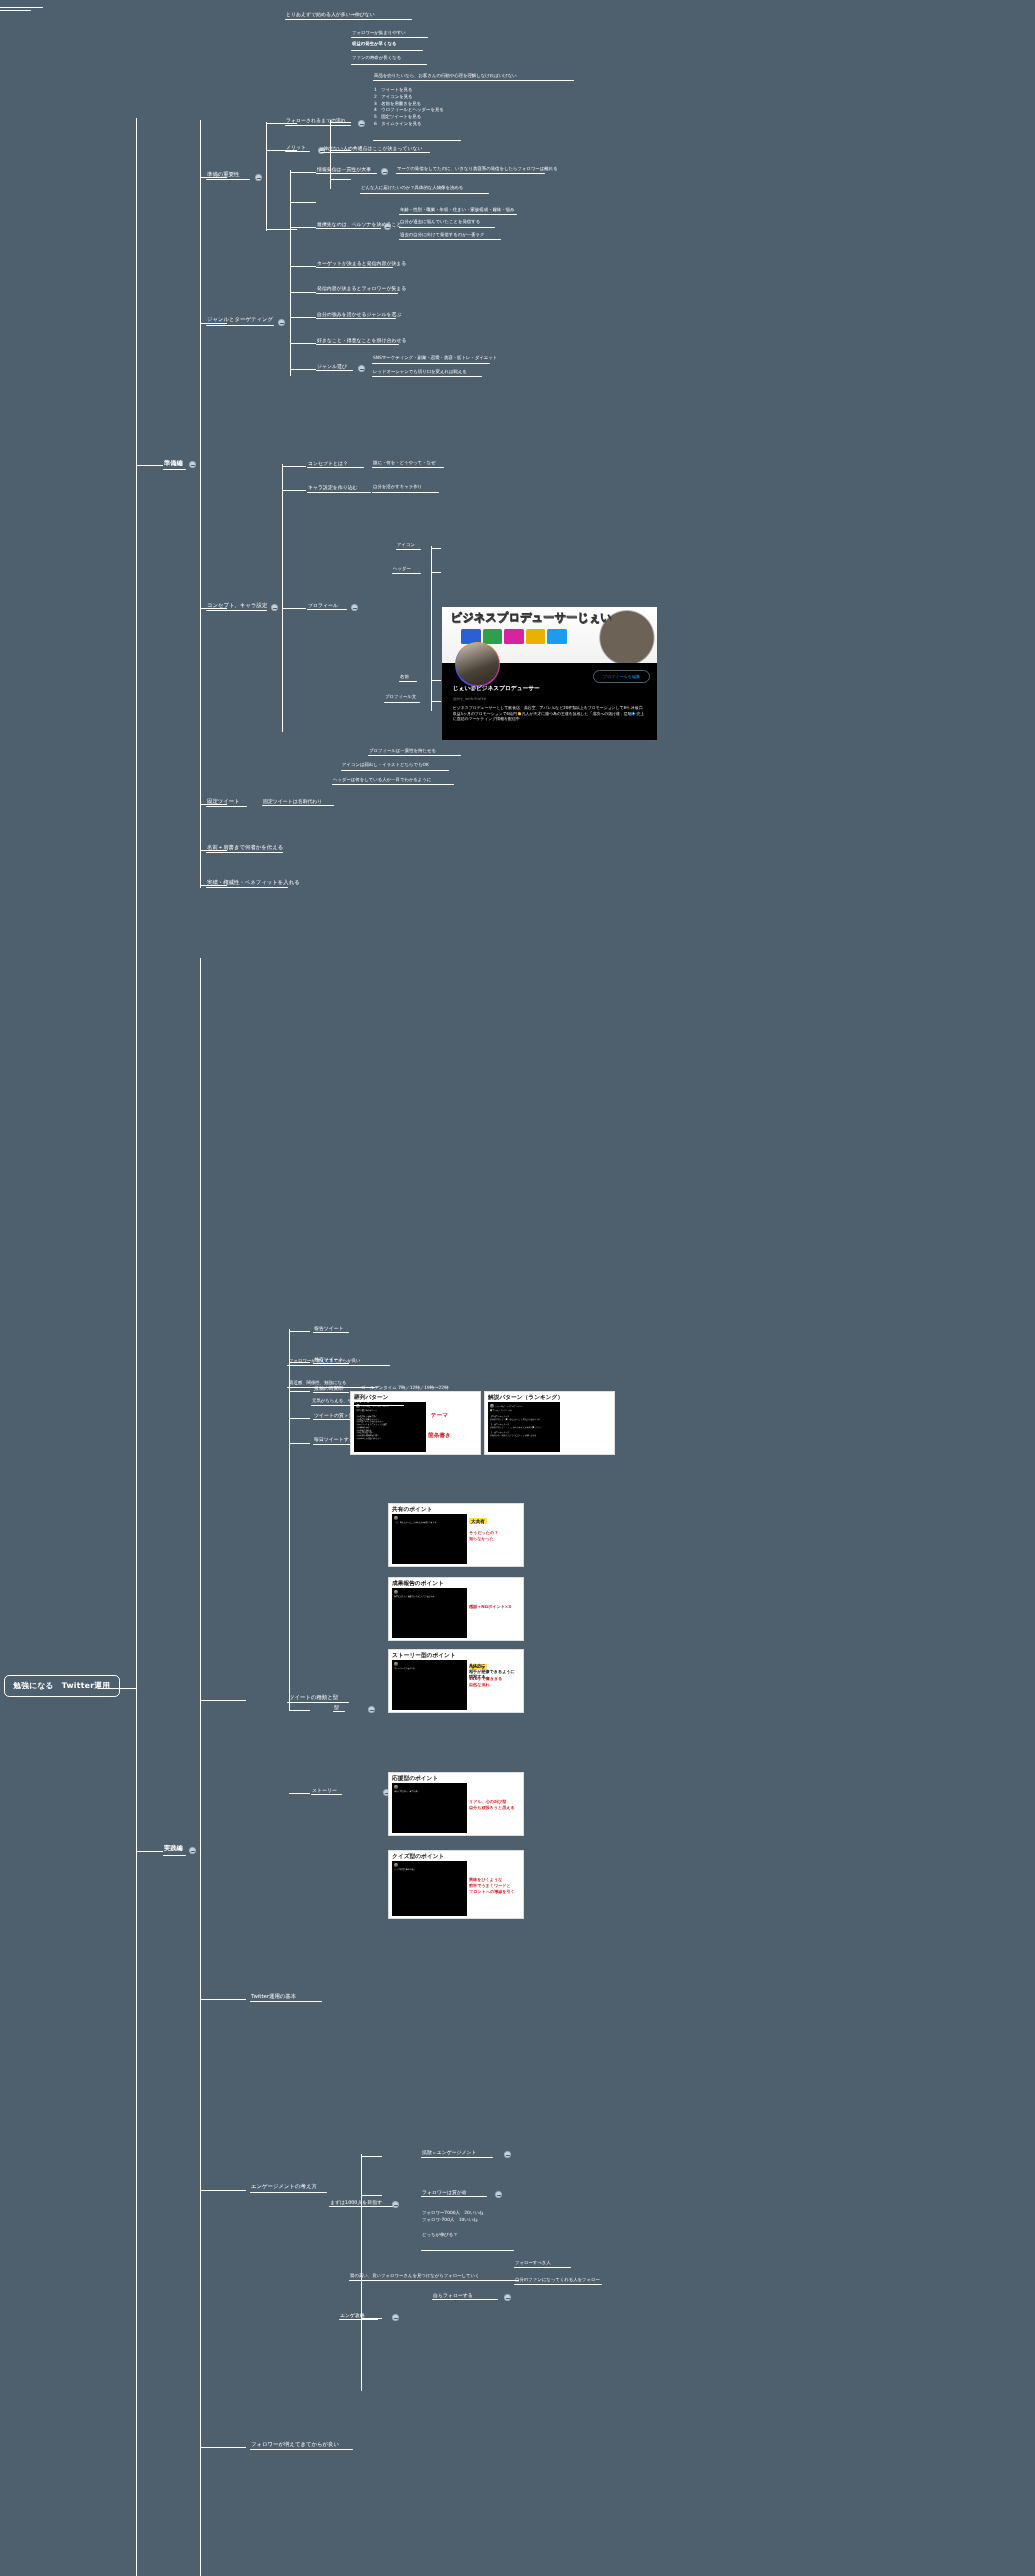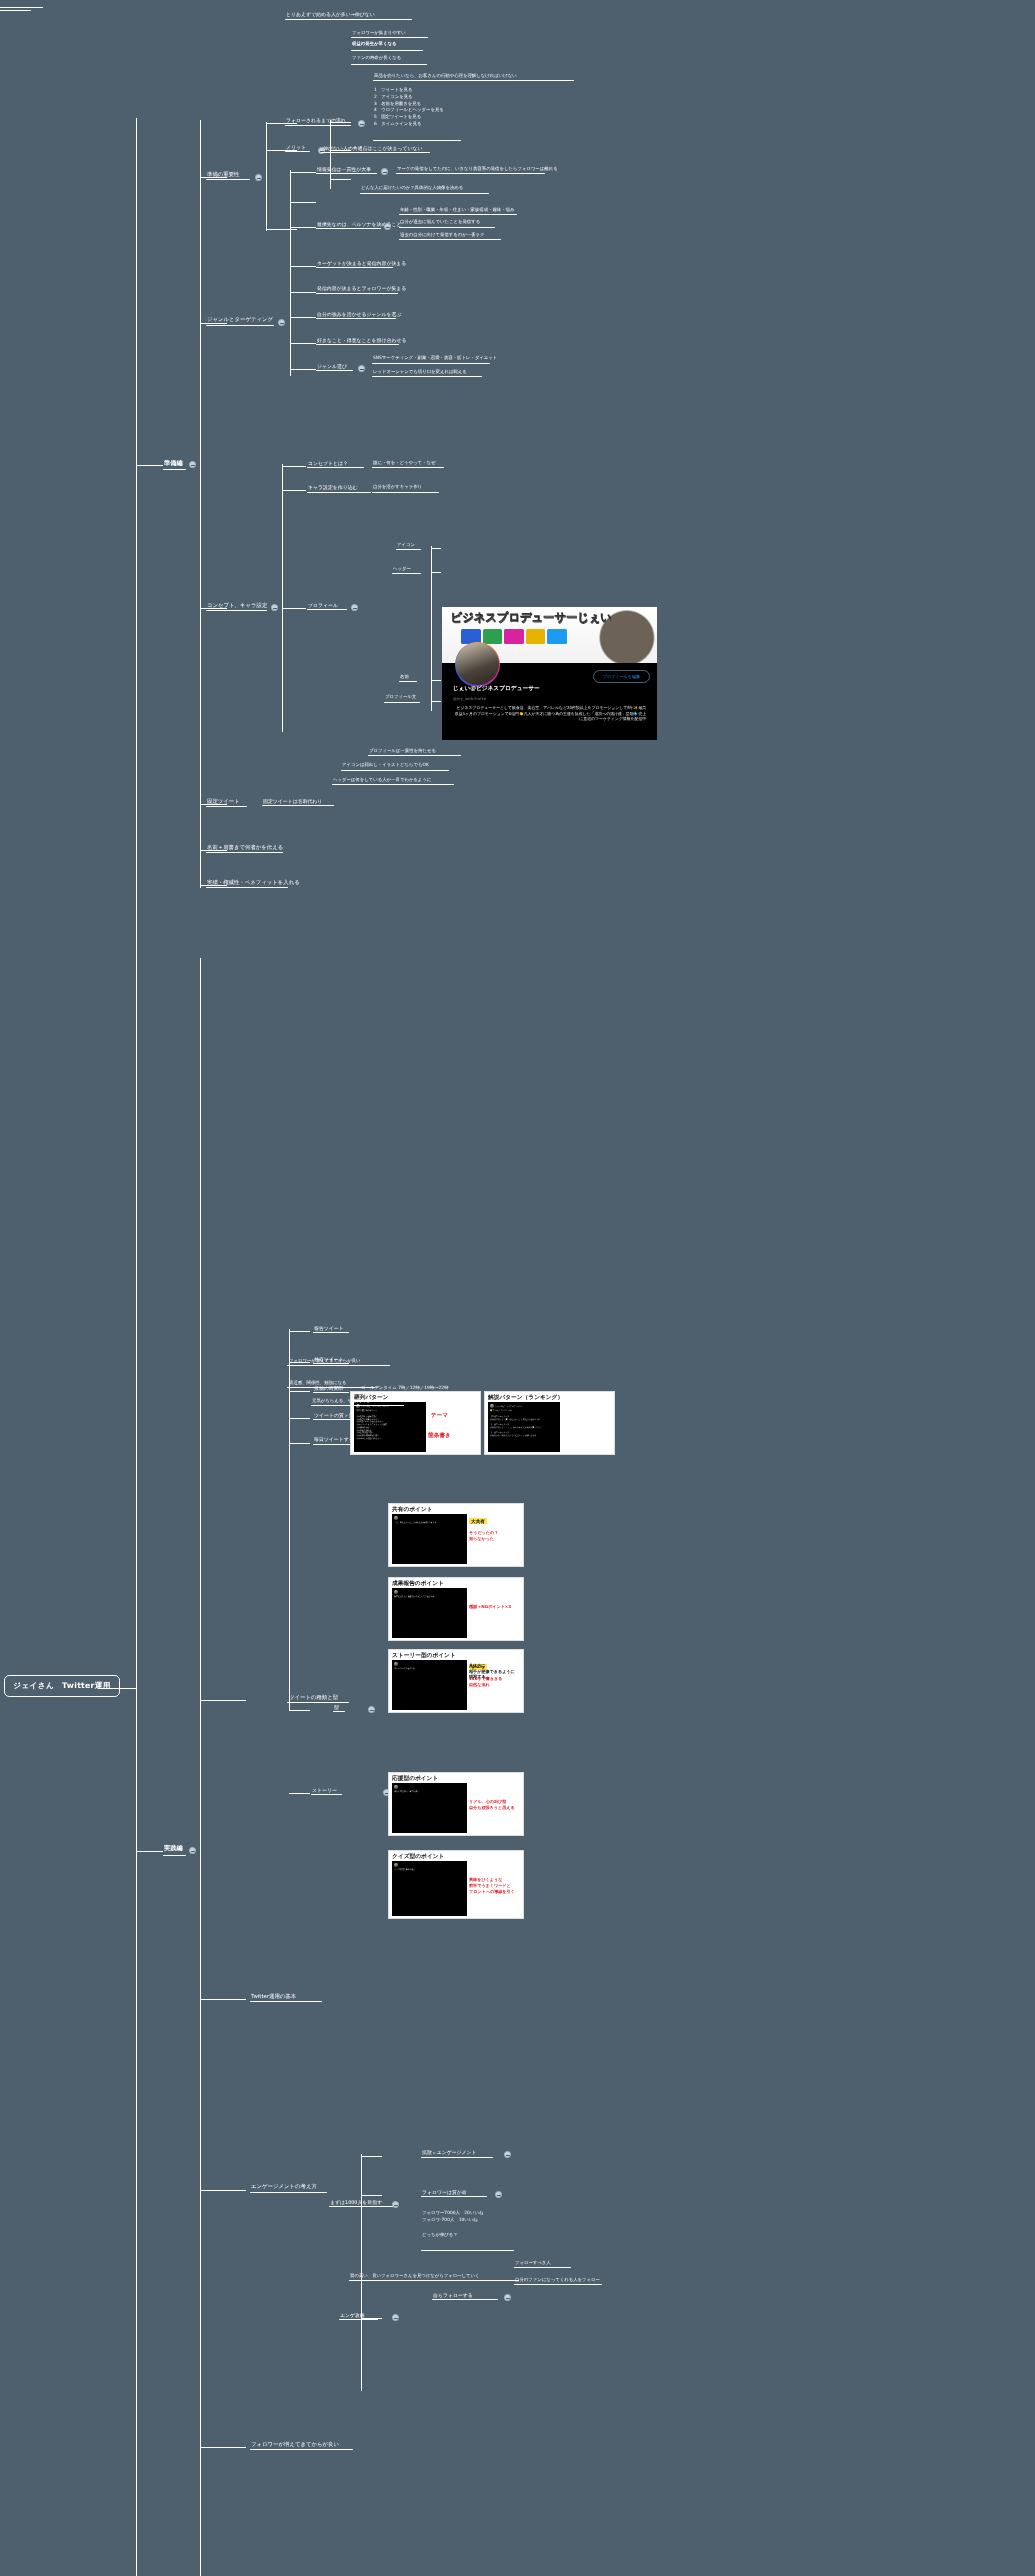--- a/index.html
+++ b/index.html
@@ -91,21 +91,21 @@
   .slide .tweetbox .tx{font-size:1.9px;line-height:1.45;padding:0 2.1px;white-space:pre-line;}
   .slide .red{position:absolute;color:#e01b24;font-weight:bold;}
   .slide .ylw{position:absolute;background:#ffe14d;color:#111;font-weight:bold;}
   .slide .blk{position:absolute;color:#111;font-weight:bold;white-space:pre-line;line-height:1.3;}
 </style>
 </head>
 <body>
 
 <div id="canvas"></div>
 
-<div class="root" style="left:4.1px;top:1675px;">ジェイさん　Twitter運用</div>
+<div class="root" style="left:4.1px;top:1675px;">勉強になる　Twitter運用</div>
 
 <div class="" style="position:absolute;left:98px;top:1688px;width:38px;height:1px;background:#fff;"></div>
 <div class="" style="position:absolute;left:136px;top:118px;width:1px;height:2807px;background:#fff;"></div>
 <div class="" style="position:absolute;left:136px;top:465px;width:27px;height:1px;background:#fff;"></div>
 <div class="ustroke" style="left:-1px;top:9.8px;width:32px;"></div>
 <div class="topic lvl1" style="left: 164px; top: 459px;">準備編</div>
 <div class="ustroke" style="left:163px;top:469px;width:23px;"></div>
 <div class="minus" style="left:189px;top:461px;"></div>
 <div class="" style="position:absolute;left:200px;top:120px;width:1px;height:768px;background:#fff;"></div>
 <div class="" style="position:absolute;left:200px;top:177px;width:27px;height:1px;background:#fff;"></div>
@@ -203,21 +203,21 @@
 <div class="ustroke" style="left:372px;top:467px;width:72px;"></div>
 <div class="" style="position:absolute;left:282px;top:490px;width:24px;height:1px;background:#fff;"></div>
 <div class="topic lvl3" style="left: 308px; top: 484px;">キャラ設定を作り込む</div>
 <div class="ustroke" style="left:307px;top:492px;width:64px;"></div>
 <div class="topic lvl4" style="left: 373px; top: 484px;">自分を活かすキャラ作り</div>
 <div class="ustroke" style="left:372px;top:492px;width:67px;"></div>
 <div class="" style="position:absolute;left:282px;top:608px;width:24px;height:1px;background:#fff;"></div>
 <div class="topic lvl3" style="left: 308px; top: 602px;">プロフィール</div>
 <div class="ustroke" style="left:307px;top:609px;width:40px;"></div>
 <div class="minus" style="left:351px;top:604px;"></div>
-<div class="tw-profile" style="left:442px;top:607px;width:215px;height:133px;border:0;text-align:right;">
+<div class="tw-profile" style="left:442px;top:607px;width:215px;height:133px;border:0;">
     <div class="tw-banner" style="">
       <div style="position: absolute; left: 4%; top: 6%; font-size: 11.3px; font-weight: bold; color: rgb(233, 233, 233); -webkit-text-stroke: 0.5px rgb(51, 51, 51); text-shadow: rgb(68, 68, 68) 0.5px 0.5px 0px; white-space: nowrap;">ビジネスプロデューサーじぇい</div>
       <div class="puzzle" style="left:9%;top:40%;background:#2a5fd6;"></div>
       <div class="puzzle" style="left:19%;top:40%;background:#2e9e4f;"></div>
       <div class="puzzle" style="left:29%;top:40%;background:#d6249f;"></div>
       <div class="puzzle" style="left:39%;top:40%;background:#e8b300;"></div>
       <div class="puzzle" style="left:49%;top:40%;background:#1d9bf0;"></div>
     </div>
     <div class="tw-body" style=""></div>
     <div class="tw-avatar" style="left:6%;top:26%;width:21%;height:34%;">

